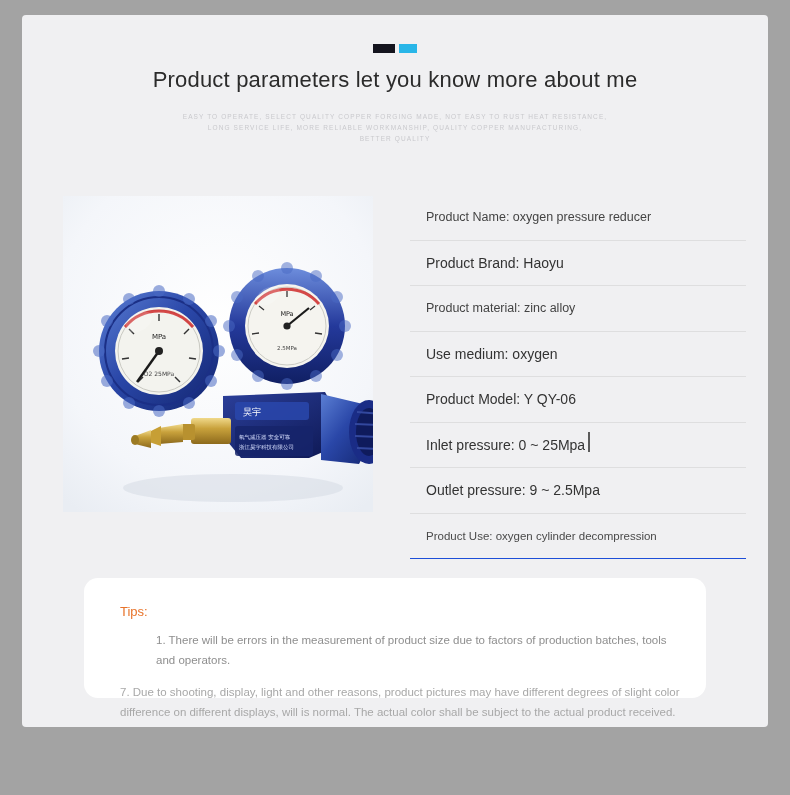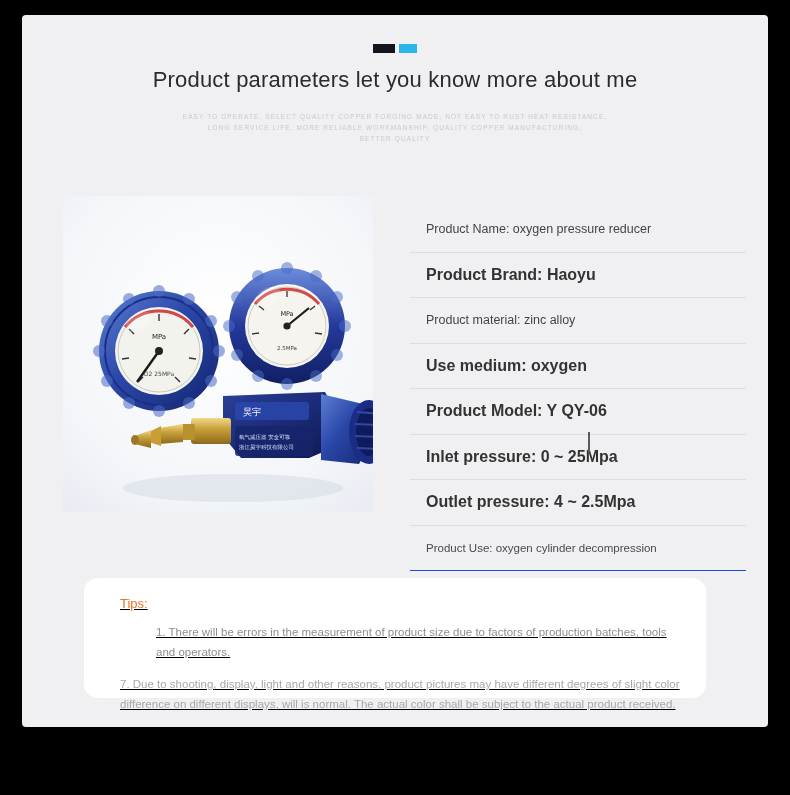--- a/index.html
+++ b/index.html
@@ -10,21 +10,21 @@
   body {
     width: 790px;
     height: 795px;
     font-family: "Liberation Sans", sans-serif;
     overflow: hidden;
   }
   .page {
     position: relative;
     width: 790px;
     height: 795px;
-    background: #000000;
+    background: #a3a3a3;
   }
   .card {
     position: absolute;
     left: 22px;
     top: 15px;
     width: 746px;
     height: 712px;
     background: #f0f0f2;
     border-radius: 4px;
   }
@@ -76,59 +76,59 @@
     width: 310px;
     height: 316px;
     background: #ffffff;
     overflow: hidden;
   }
   .photo svg { display:block; }
   
   .specs {
     position: absolute;
     left: 388px;
-    top: 192px;
+    top: 180px;
     width: 336px;
   }
   .spec-row {
     border-bottom: 1px solid #dededf;
     height: 45.5px;
     display: flex;
     align-items: center;
     padding-left: 16px;
     box-sizing: border-box;
   }
   .spec-row:last-child { border-bottom: 1px solid #1d4ed8; }
   .spec-text {
     font-size: 13.5px;
     color: #3c3c3c;
   }
   .spec-row.sz1 .spec-text { font-size: 12.5px; color:#444; }
-  .spec-row.sz2 .spec-text { font-size: 16px; color:#333;font-weight:bold; }
+  .spec-row.sz2 .spec-text { font-size: 14px; color:#333; }
   .spec-row.sz3 .spec-text { font-size: 11.5px; color:#4a4a4a; }
   
   .cursor {
     position: absolute;
     left: 566px;
     top: 417px;
     width: 2px;
     height: 20px;
     background: #5b5b5b;
   }
   
   .tips {
     position: absolute;
     left: 62px;
     top: 563px;
     width: 622px;
     height: 120px;
     background: #ffffff;
     border-radius: 14px;
   }
-  .tips-inner { padding: 18px 24px 0 36px; text-decoration: underline; }
+  .tips-inner { padding: 26px 24px 0 36px; }
   .tips-title {
     font-size: 13px;
     color: #e8732a;
     margin-bottom: 11px;
   }
   .tips-line {
     font-size: 11.5px;
     color: #a8a8a8;
     line-height: 20px;
   }
@@ -301,21 +301,21 @@
       <div class="spec-row sz2">
         <span class="spec-text">Use medium: oxygen</span>
       </div>
       <div class="spec-row sz2">
         <span class="spec-text">Product Model: Y QY-06</span>
       </div>
       <div class="spec-row sz2">
         <span class="spec-text">Inlet pressure: 0 ~ 25Mpa</span>
       </div>
       <div class="spec-row sz2">
-        <span class="spec-text">Outlet pressure: 4 ~ 2.5Mpa</span>
+        <span class="spec-text">Outlet pressure: 9 ~ 2.5Mpa</span>
       </div>
       <div class="spec-row sz3">
         <span class="spec-text">Product Use: oxygen cylinder decompression</span>
       </div>
     </div>
 
     <div class="cursor"></div>
 
     <div class="tips">
       <div class="tips-inner">

